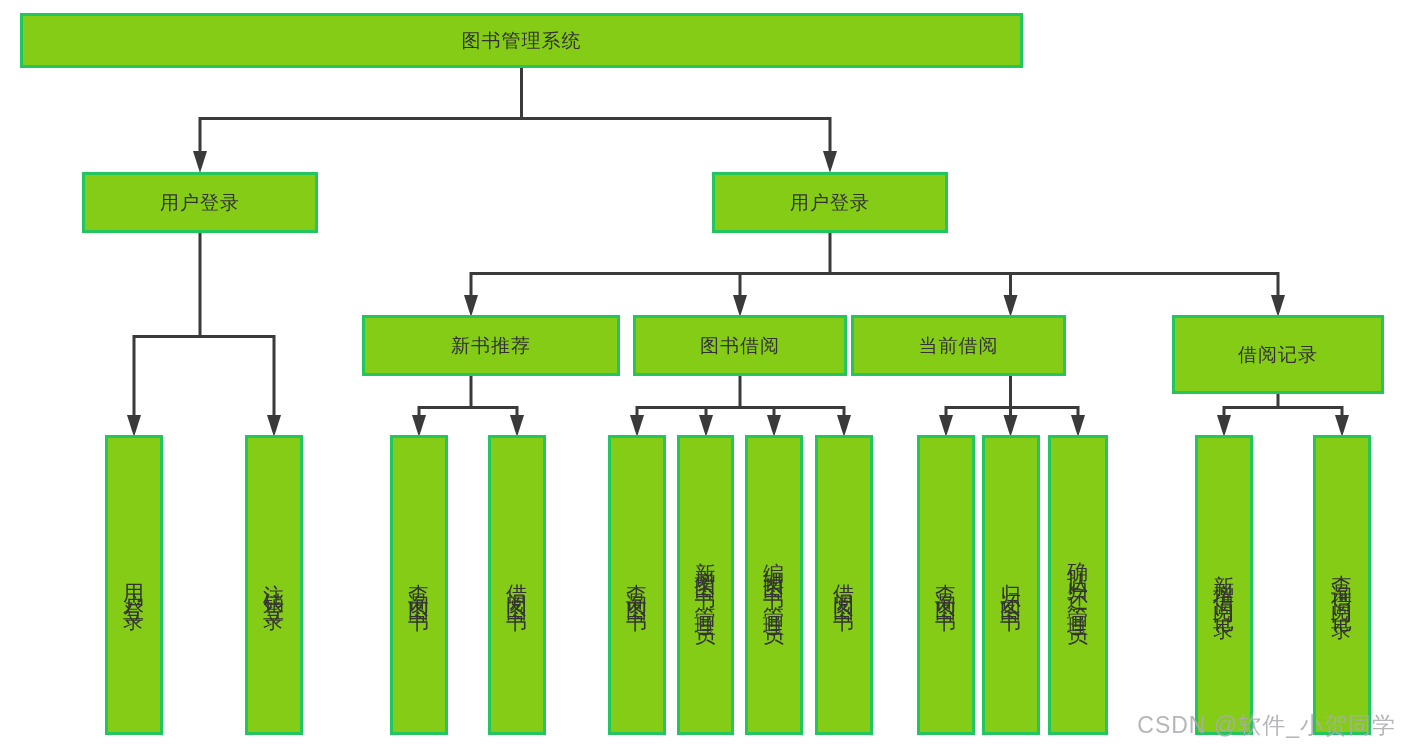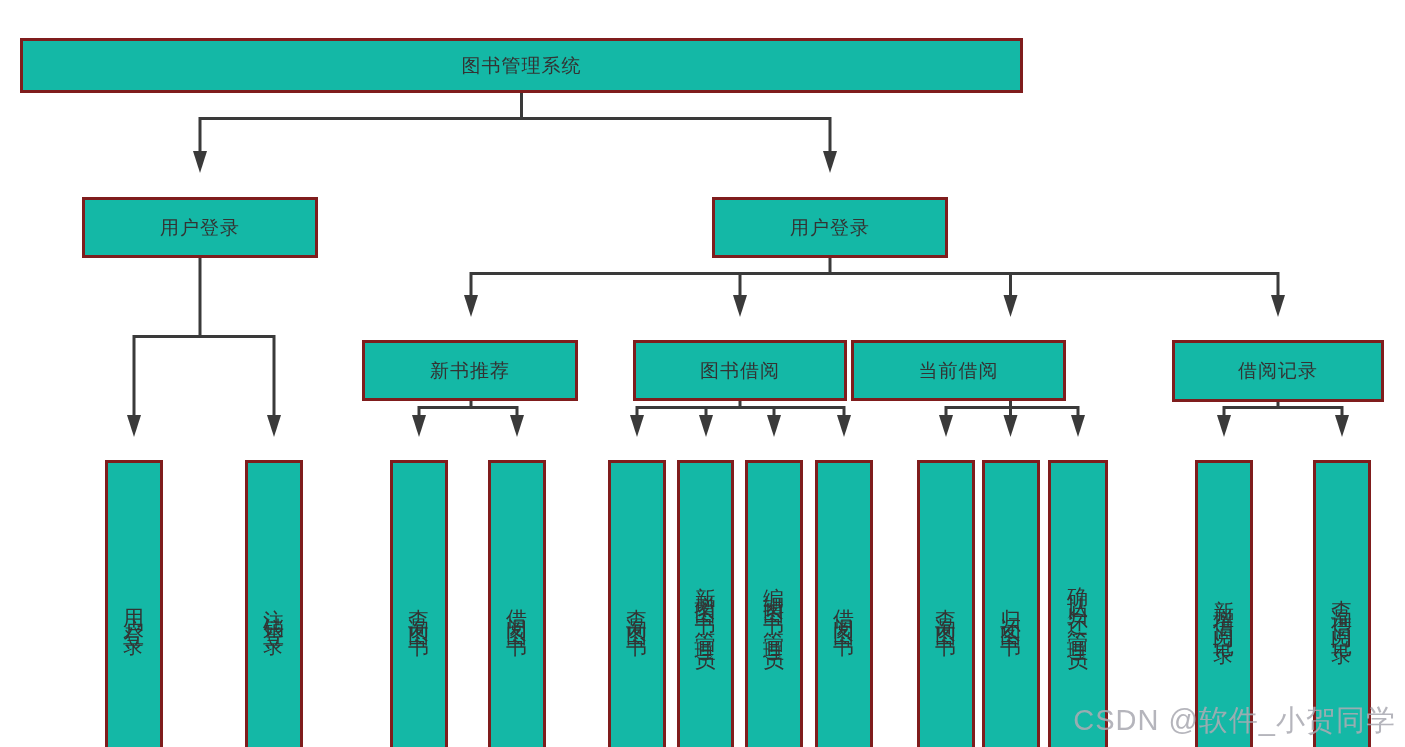--- a/index.html
+++ b/index.html
@@ -24,27 +24,26 @@
     fill: none;
     stroke-linejoin: miter;
   }
   .carrow {
     fill: #3a3a3a;
     stroke: none;
   }
   .node {
     position: absolute;
     box-sizing: border-box;
-    border: 3px solid #7f1d1d;
-    background: #14b8a6;
+    border: 3px solid #22c55e;
+    background: #84cc16;
     display: flex;
     align-items: center;
     justify-content: center;
     z-index: 2;
-    margin-top: 25px;
   }
   .hbox {
     font-size: 19px;
     letter-spacing: 1px;
     white-space: nowrap;
   }
   .root-box {
     left: 20px; top: 13px; width: 1003px; height: 55px;
   }
   .vbox {
@@ -56,21 +55,21 @@
     writing-mode: vertical-lr;
     font-size: 21px;
     letter-spacing: 9px;
     line-height: 1;
     text-align: center;
   }
   .watermark {
     position: absolute;
     right: 9px;
     bottom: 6px;
-    font-size: 29px;
+    font-size: 23px;
     color: rgba(171, 171, 179, 0.88);
     letter-spacing: 1px;
     z-index: 3;
     white-space: nowrap;
   }
 </style>
 </head>
 <body>
 
 <div id="canvas">
@@ -134,24 +133,24 @@
       <polygon class="carrow" points="1217,415 1231,415 1224,437"></polygon>
       <polygon class="carrow" points="1335,415 1349,415 1342,437"></polygon>
     </g>
   </svg>
 
   <div class="node hbox root-box">图书管理系统</div>
 
   <div class="node hbox" style="left:82px; top:172px; width:236px; height:61px;">用户登录</div>
   <div class="node hbox" style="left:712px; top:172px; width:236px; height:61px;">用户登录</div>
 
-  <div class="node hbox" style="left:362px; top:315px; width:216px; height:61px;">新书推荐</div>
+  <div class="node hbox" style="left:362px; top:315px; width:258px; height:61px;">新书推荐</div>
   <div class="node hbox" style="left:633px; top:315px; width:214px; height:61px;">图书借阅</div>
   <div class="node hbox" style="left:851px; top:315px; width:215px; height:61px;">当前借阅</div>
-  <div class="node hbox" style="left:1172px; top:315px; width:212px; height:62px;">借阅记录</div>
+  <div class="node hbox" style="left:1172px; top:315px; width:212px; height:79px;">借阅记录</div>
 
   <div class="node vbox" style="left:105px;">
     <span class="vtext">用户登录</span>
   </div>
   <div class="node vbox" style="left:245px;">
     <span class="vtext">注销登录</span>
   </div>
 
   <div class="node vbox" style="left:390px;">
     <span class="vtext">查询图书</span>

